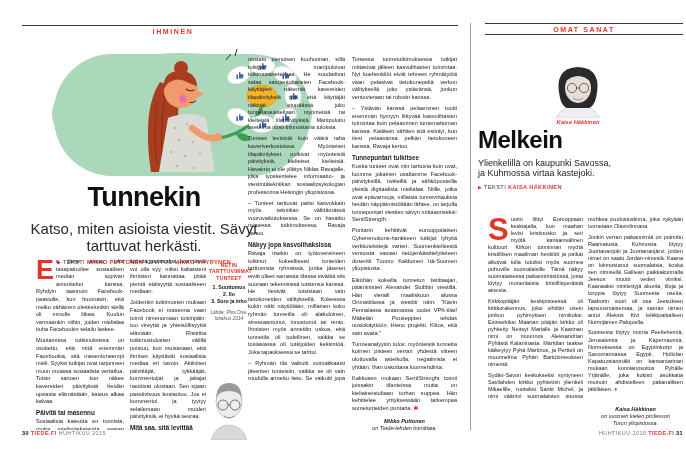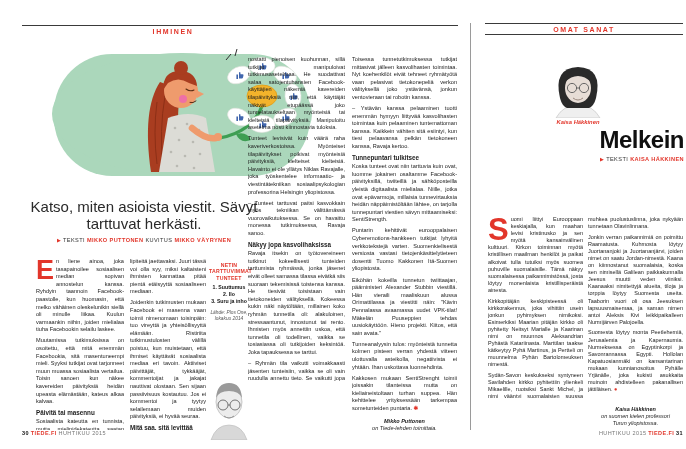--- a/index.html
+++ b/index.html
@@ -42,21 +42,21 @@
     font-weight:bold;color:var(--red);letter-spacing:-0.2px;}
 
   .credit{ text-align:center;font-style:italic;font-size:5.5px;line-height:7px;color:#222;margin-top:5px;}
   .credit .cname{font-weight:bold;}
 
   .footer{font-size:5.5px;letter-spacing:0.4px;color:#777;}
   .footer .pgnum{color:#111;font-weight:bold;}
   .footer .brand{color:var(--red);font-weight:bold;}
 
   
-  .hl-right{left:478px;top:129px;width:206px;text-align:right;}
+  .hl-right{left:478px;top:129px;width:206px;text-align:left;}
   .hl-right .h1{font-size:24px;line-height:21.5px;font-weight:bold;color:#101010;letter-spacing:-0.5px;}
   .hl-right .sub{font-size:9px;color:#222;margin-top:7px;line-height:10.5px;}
   .photo-caption{left:520px;top:119px;width:116px;text-align:center;color:var(--red);
     font-weight:bold;font-style:italic;font-size:5.8px;}
   .rp-body{font-size:5.5px;line-height:7.1px;}
   .rp-credit{left:588px;top:401px;width:95px;}
 </style>
 </head>
 <body>
 
@@ -131,20 +131,21 @@
       <path d="M166,48 l8,4 l-7,4 z" fill="#ef9b6d"></path>
       <path d="M133,48 q0,-20 18,-19 q15,1 16,15 l-8,-3 q-11,-7 -21,0 z" fill="#a93d20"></path>
       <circle cx="151" cy="26" r="7" fill="#a93d20"></circle>
       <path d="M156,47 q4,3 8,1" stroke="#5a2d14" stroke-width="1.1" fill="none" stroke-linecap="round"></path>
       <circle cx="153" cy="57" r="4" fill="#ee6fa6"></circle>
       <path d="M166,59 q-3,2.5 -6,1.5" stroke="#5a2d14" stroke-width="1" fill="none" stroke-linecap="round"></path>
     </g>
   </svg>
 
   <div class="abs hl-left">
+    <div class="h1">Tunnekin</div>
     <div class="sub">Katso, miten asioista viestit. Sävyt tarttuvat herkästi.</div>
     <div class="byline">
       <span class="arrow">▶</span>
       <span>TEKSTI</span>
       <span class="bname">MIKKO PUTTONEN</span>
       <span>KUVITUS</span>
       <span class="bname">MIKKO VÄYRYNEN</span>
     </div>
   </div>
 
@@ -230,20 +231,24 @@
     <path d="M19,28 q4,-13 13,-13 q9,0 13,13 q-6,-6 -13,-6 q-7,0 -13,6 z" fill="#2a2a2a"></path>
     <circle cx="26" cy="34" r="4.6" fill="none" stroke="#5a5a5a" stroke-width="0.9"></circle>
     <circle cx="38" cy="34" r="4.6" fill="none" stroke="#5a5a5a" stroke-width="0.9"></circle>
     <line x1="30" y1="34" x2="34" y2="34" stroke="#5a5a5a" stroke-width="0.9"></line>
     <path d="M27,44 q5,4 10,0" stroke="#9c8a80" stroke-width="1" fill="none"></path>
   </svg>
   <div class="abs photo-caption">Kaisa Häkkinen</div>
 
   <div class="abs hl-right">
     <div class="h1">Melkein</div>
+    <div class="sub">
+      <span>Ylienkelillä on kaupunki Savossa,</span><br>
+      <span>ja Kuhmossa virtaa kastejoki.</span>
+    </div>
     <div class="byline">
       <span class="arrow">▶</span>
       <span>TEKSTI</span>
       <span class="bname">KAISA HÄKKINEN</span>
     </div>
   </div>
 
   <div class="abs bodytext rp-body" style="left:488px;top:216px;width:95px;height:182px;">
     <p><span class="dropcap big">S</span><span>uomi liittyi Eurooppaan keskiajalla, kun maahan levisi kristinusko ja sen myötä kansainvälinen kulttuuri. Kirkon toiminnan myötä kristillisen maailman henkilöt ja paikat alkoivat tulla tutuiksi myös suomea puhuville suomalaisille. Tämä näkyy suomalaisessa paikannimistössä, josta löytyy monenlaista kristillisperäistä ainesta.</span></p>
     <p>Kirkkopitäjän keskipisteessä oli kirkkorakennus, joka vihittiin usein jonkun pyhimyksen nimikoksi. Esimerkiksi Maarian pitäjän kirkko oli pyhitetty Neitsyt Marialle ja Kaarinan nimi on muunnos Aleksandrian Pyhästä Katariinasta. Marttilan taakse kätkeytyy Pyhä Martinus, ja Pertteli on muunnelma Pyhän Bartolomeuksen nimestä.</p>

